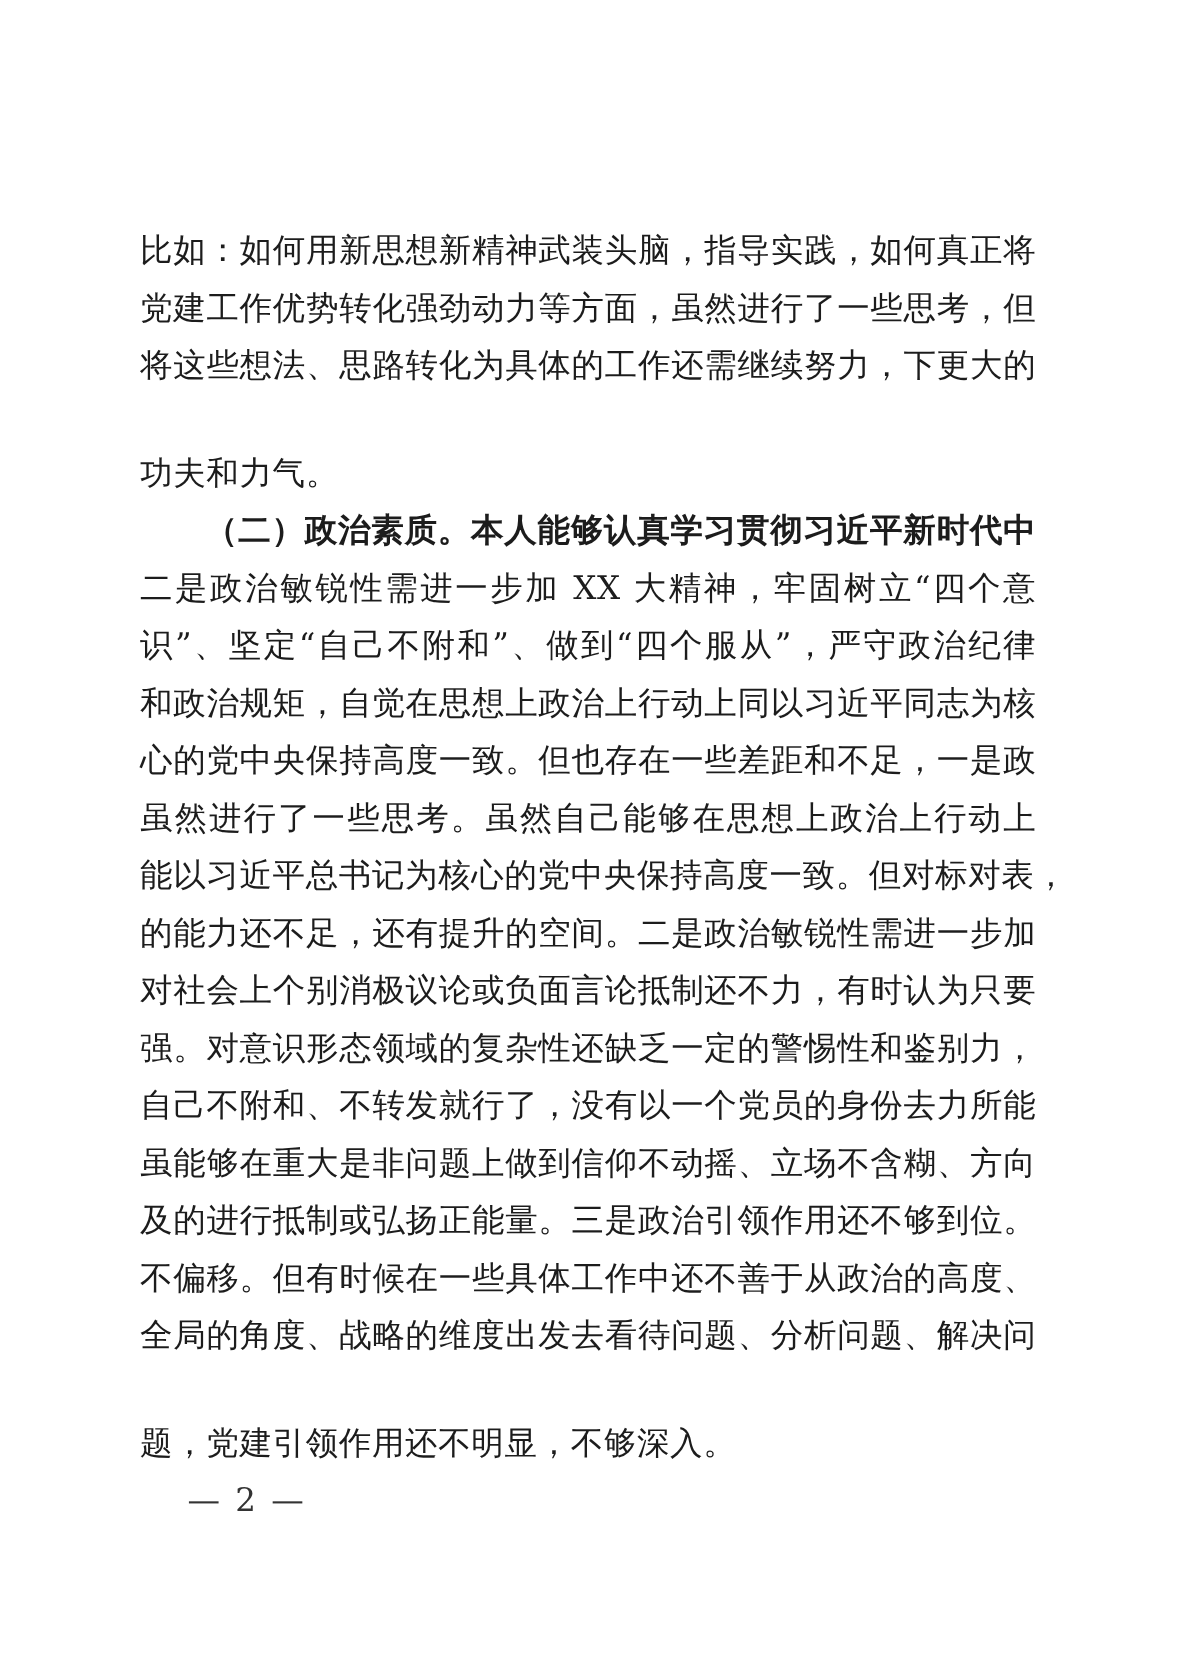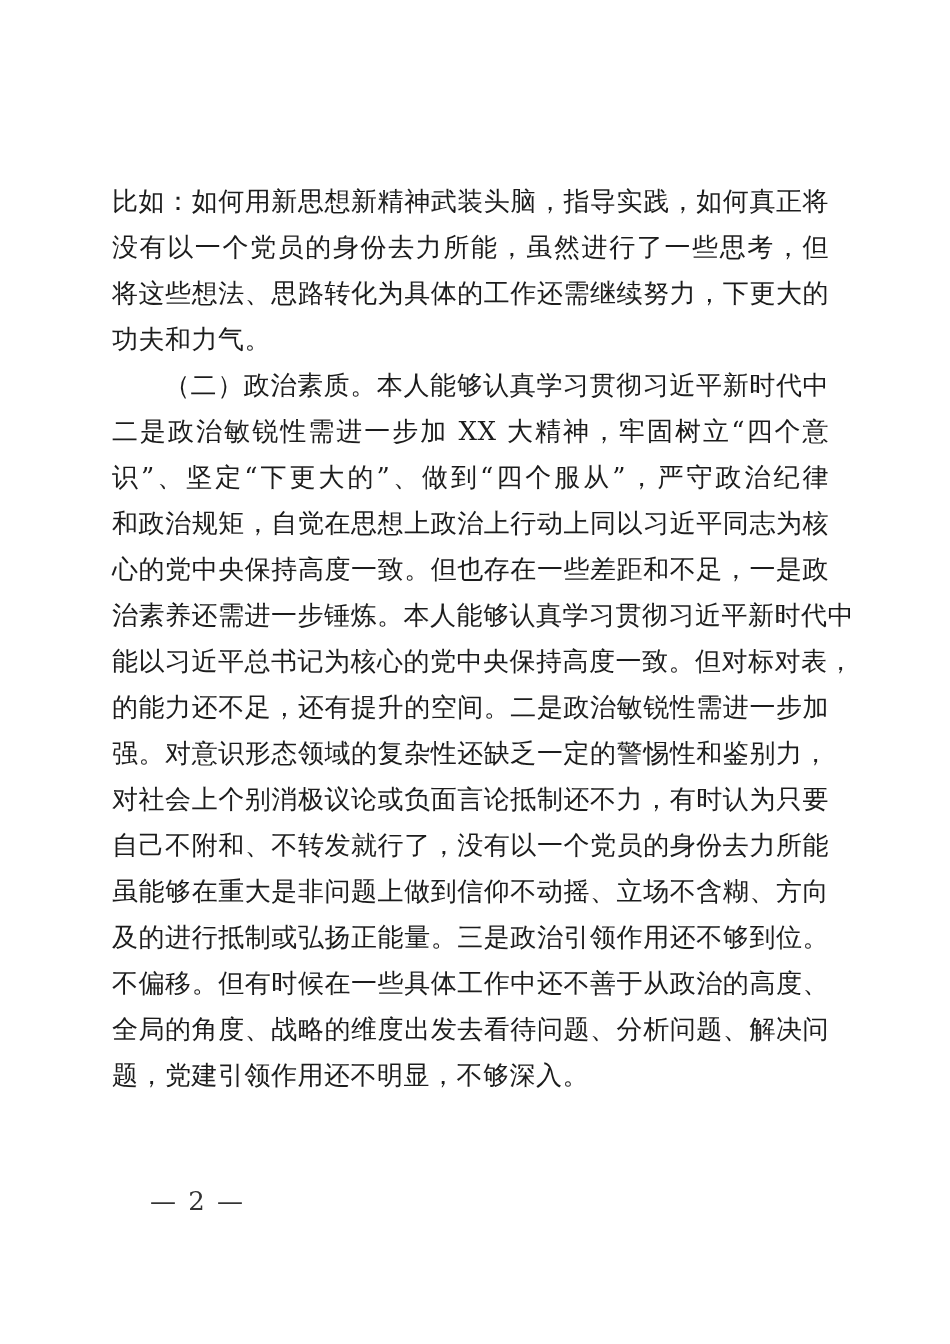--- a/index.html
+++ b/index.html
@@ -30,57 +30,59 @@
     font-size: 26px;
     height: 46px;
     line-height: 46px;
     text-align: justify;
     text-align-last: justify;
     letter-spacing: 0.5px;
     white-space: nowrap;
   }
   .line.last {
     text-align-last: left;
+    margin-top: 40px;
   }
   .line.indent {
     text-indent: 52px;
+    font-weight: bold;
   }
   .page-footer {
     position: absolute;
     left: 150px;
     top: 1186px;
     font-size: 26px;
     color: #333333;
     letter-spacing: 2px;
   }
 </style>
 </head>
 <body>
 
 <div class="page">
   <div class="text-block">
 
     <div class="para">
       <div class="line">比如：如何用新思想新精神武装头脑，指导实践，如何真正将</div>
-      <div class="line">没有以一个党员的身份去力所能，虽然进行了一些思考，但</div>
+      <div class="line">党建工作优势转化强劲动力等方面，虽然进行了一些思考，但</div>
       <div class="line">将这些想法、思路转化为具体的工作还需继续努力，下更大的</div>
       <div class="line last">功夫和力气。</div>
     </div>
 
     <div class="para">
       <div class="line indent"><span>（二）政治素质。</span><span>本人能够认真学习贯彻习近平新时代中</span></div>
       <div class="line">二是政治敏锐性需进一步加 XX 大精神，牢固树立“四个意</div>
-      <div class="line">识”、坚定“下更大的”、做到“四个服从”，严守政治纪律</div>
+      <div class="line">识”、坚定“自己不附和”、做到“四个服从”，严守政治纪律</div>
       <div class="line">和政治规矩，自觉在思想上政治上行动上同以习近平同志为核</div>
       <div class="line">心的党中央保持高度一致。但也存在一些差距和不足，一是政</div>
-      <div class="line">治素养还需进一步锤炼。本人能够认真学习贯彻习近平新时代中</div>
+      <div class="line">虽然进行了一些思考。虽然自己能够在思想上政治上行动上</div>
       <div class="line">能以习近平总书记为核心的党中央保持高度一致。但对标对表，</div>
       <div class="line">的能力还不足，还有提升的空间。二是政治敏锐性需进一步加</div>
+      <div class="line">对社会上个别消极议论或负面言论抵制还不力，有时认为只要</div>
       <div class="line">强。对意识形态领域的复杂性还缺乏一定的警惕性和鉴别力，</div>
-      <div class="line">对社会上个别消极议论或负面言论抵制还不力，有时认为只要</div>
       <div class="line">自己不附和、不转发就行了，没有以一个党员的身份去力所能</div>
       <div class="line">虽能够在重大是非问题上做到信仰不动摇、立场不含糊、方向</div>
       <div class="line">及的进行抵制或弘扬正能量。三是政治引领作用还不够到位。</div>
       <div class="line">不偏移。但有时候在一些具体工作中还不善于从政治的高度、</div>
       <div class="line">全局的角度、战略的维度出发去看待问题、分析问题、解决问</div>
       <div class="line last">题，党建引领作用还不明显，不够深入。</div>
     </div>
 
   </div>
 

